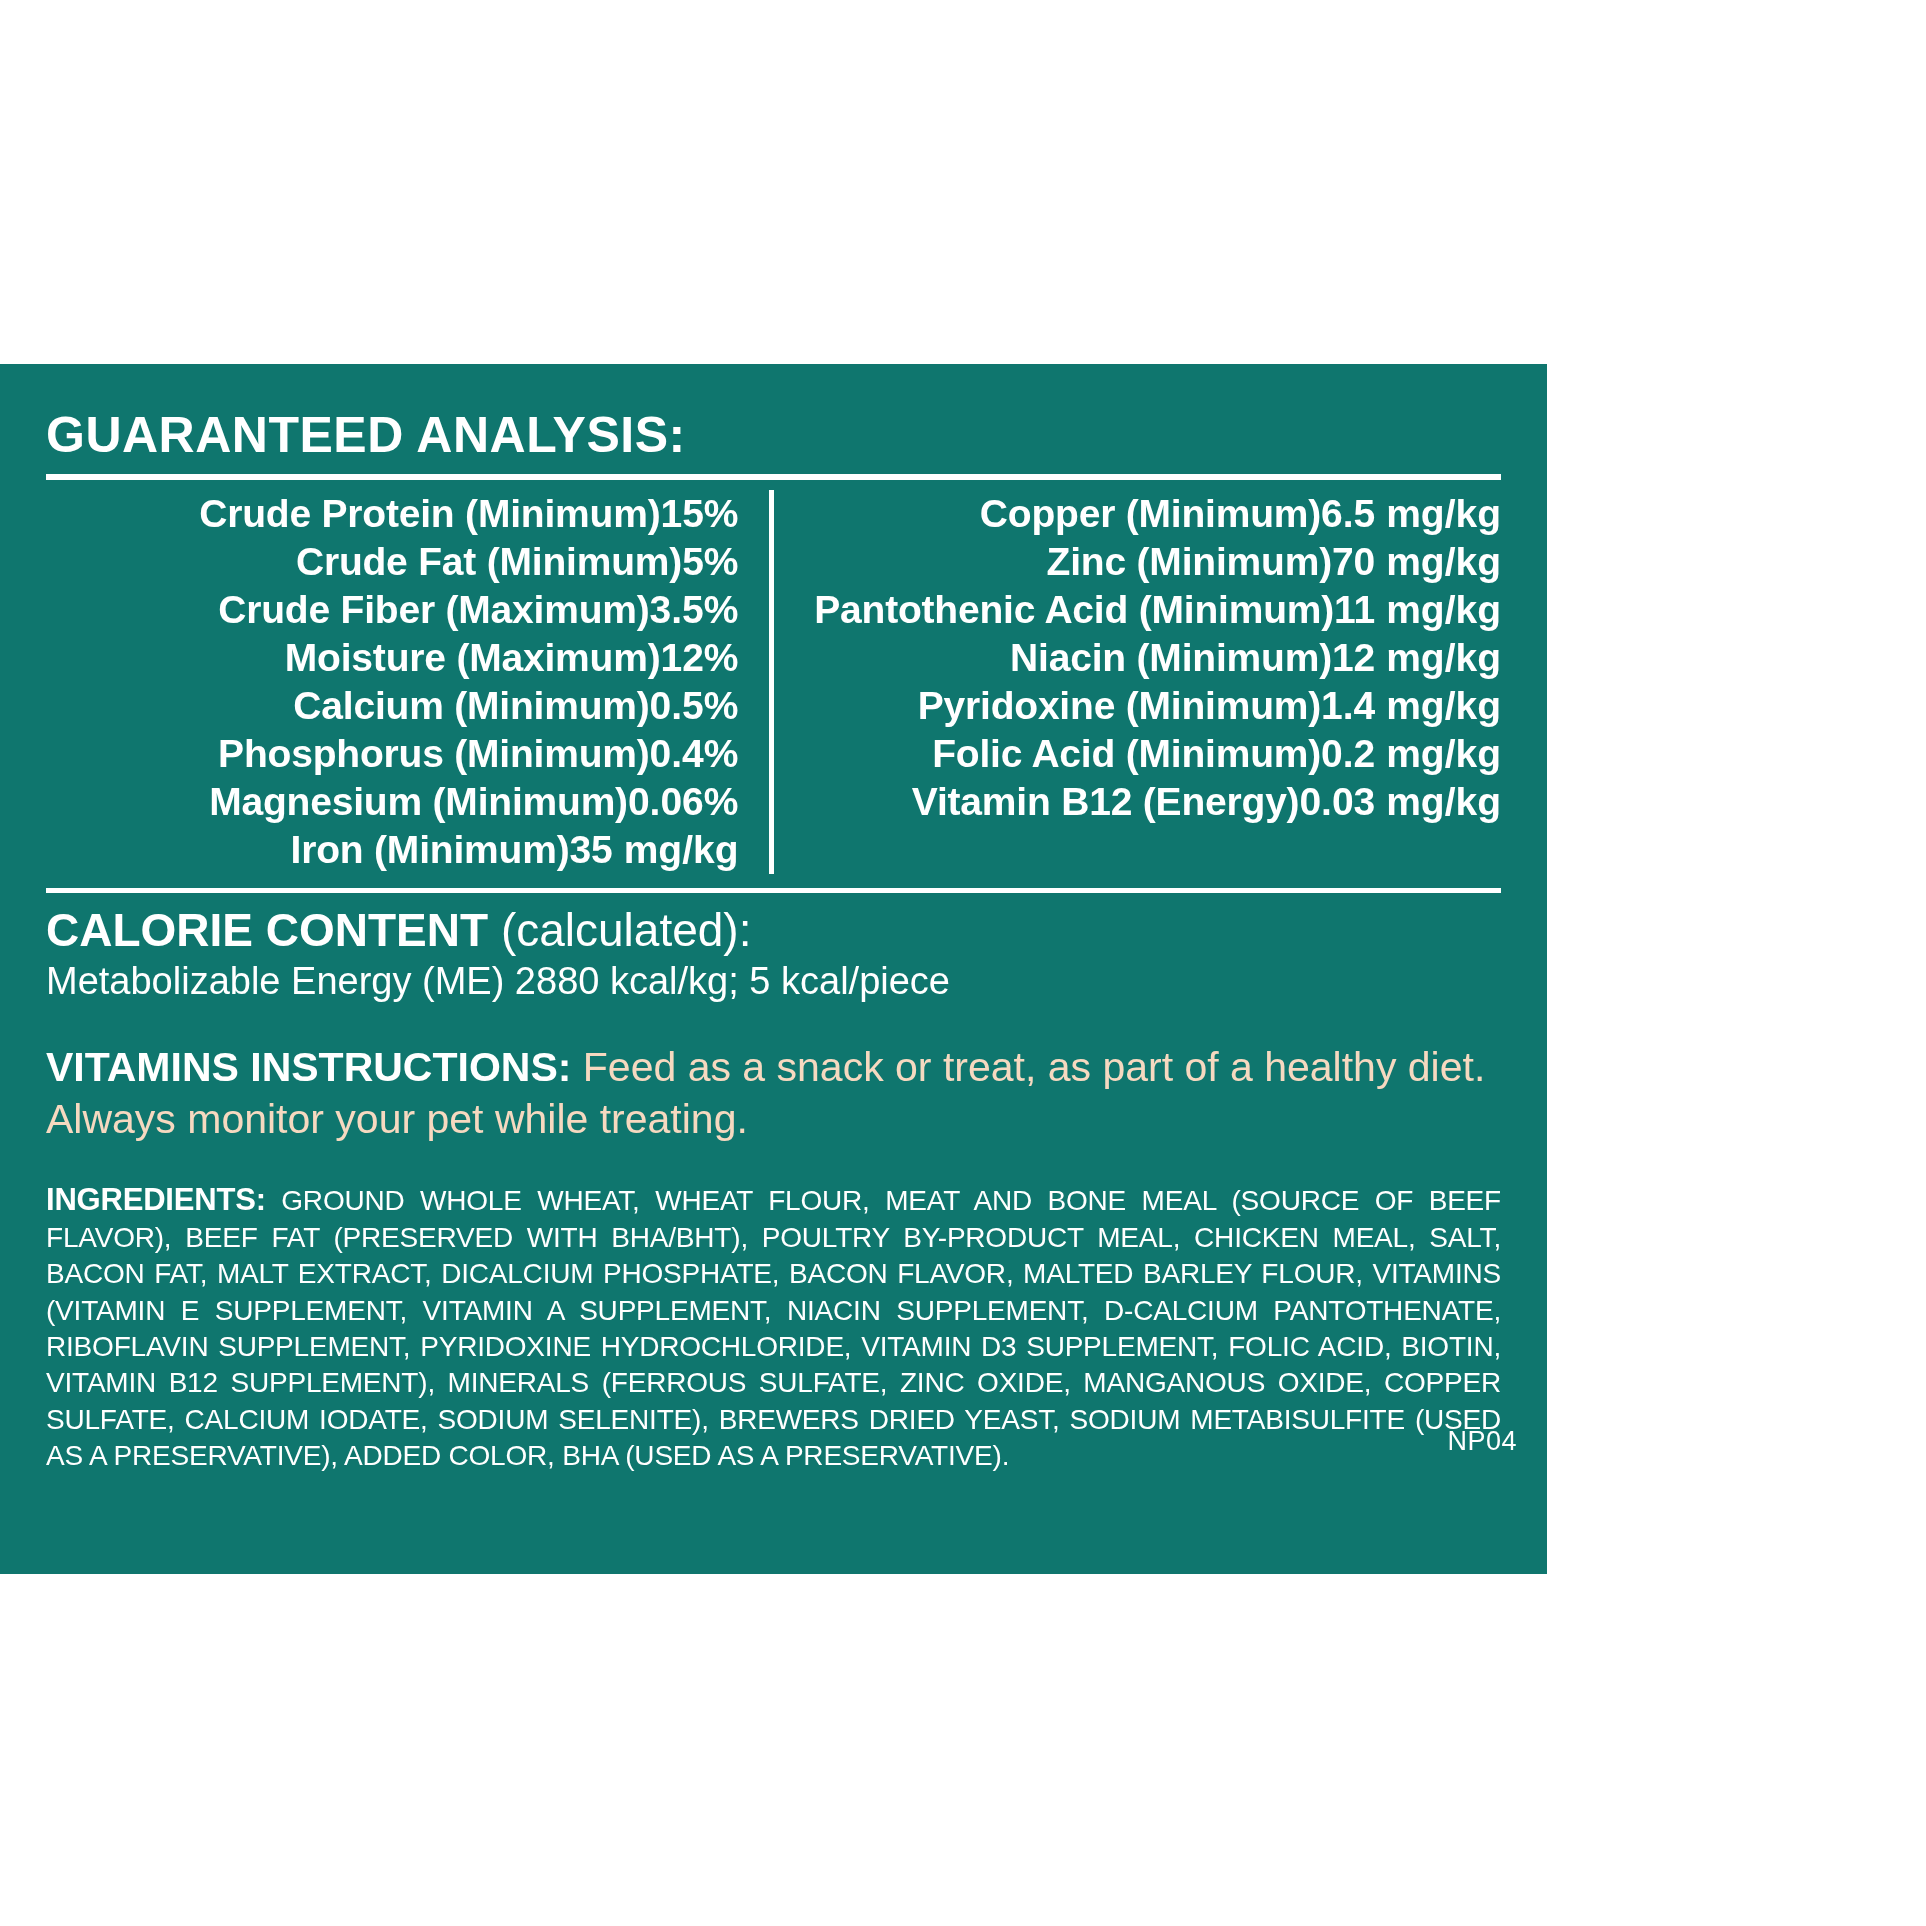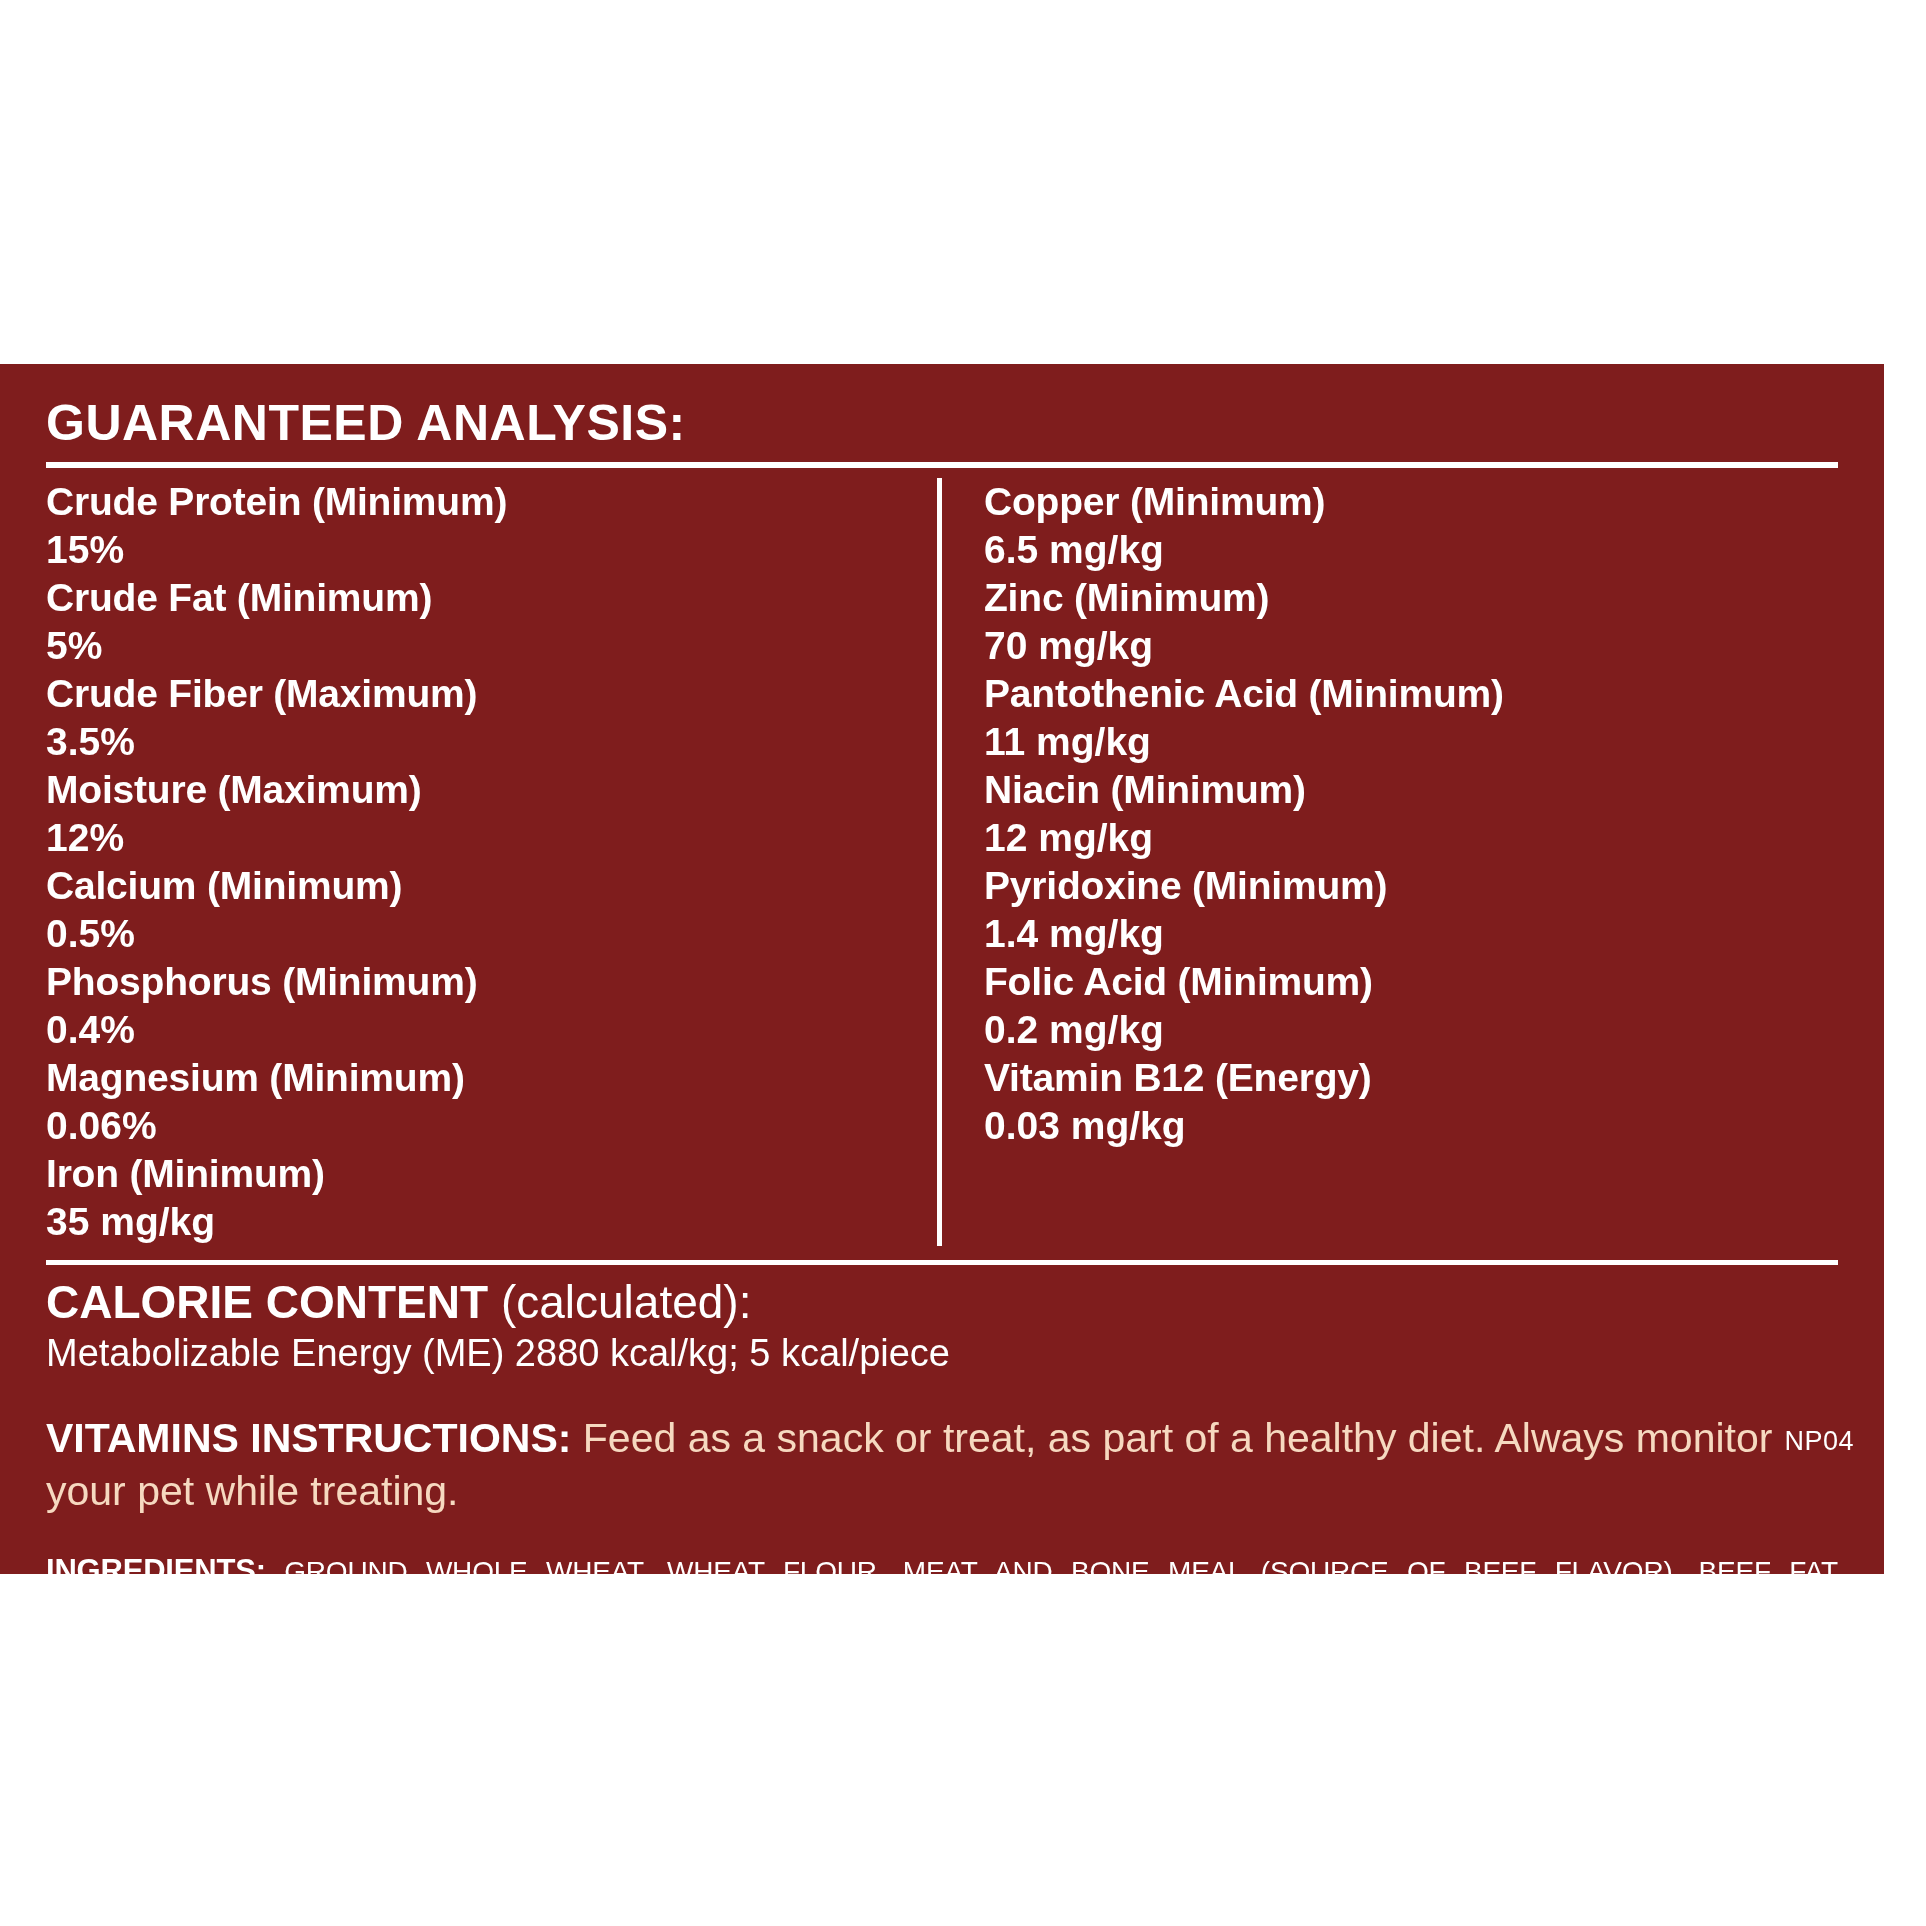--- a/index.html
+++ b/index.html
@@ -10,25 +10,25 @@
   body {
     width: 1927px;
     height: 1927px;
     font-family: "Liberation Sans", sans-serif;
     overflow: hidden;
   }
   #panel {
     position: absolute;
     left: 0;
     top: 364px;
-    width: 1884px;
+    width: 1547px;
     height: 1210px;
-    background: #7f1d1d;
+    background: #0f766e;
     box-sizing: border-box;
-    padding: 24px 46px 0 46px;
+    padding: 36px 46px 0 46px;
   }
   .ga-title {
     color: #ffffff;
     font-size: 50px;
     font-weight: bold;
     letter-spacing: 0.5px;
     margin: 10px 0 0 0;
     line-height: 1;
   }
   .rule {
@@ -48,28 +48,27 @@
   }
   .ga-col.left {
     padding-right: 30px;
     border-right: 5px solid #ffffff;
   }
   .ga-col.right {
     padding-left: 42px;
   }
   .ga-row {
     display: flex;
-    justify-content: space-between;
+    justify-content: flex-end;
     align-items: baseline;
     color: #ffffff;
     font-size: 39px;
     font-weight: bold;
     line-height: 1.23;
     white-space: nowrap;
-    flex-direction: column;
   }
   .ga-row .nutrient { letter-spacing: -0.2px; }
   .ga-row .value { text-align: right; }
 
   .calorie-block {
     margin-top: 8px;
   }
   .calorie-head {
     color: #ffffff;
     font-size: 46px;

